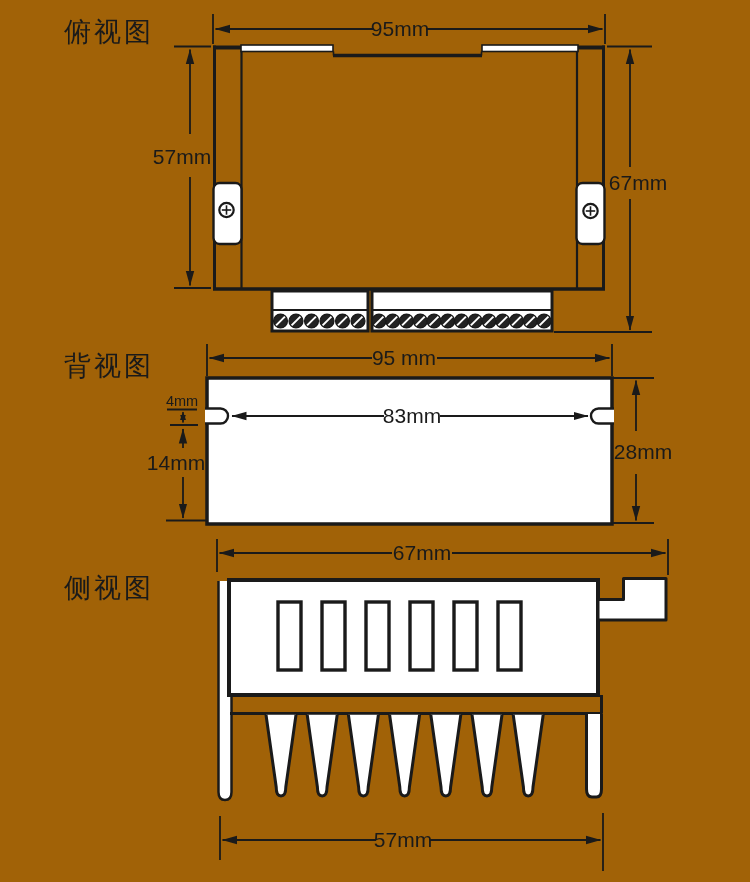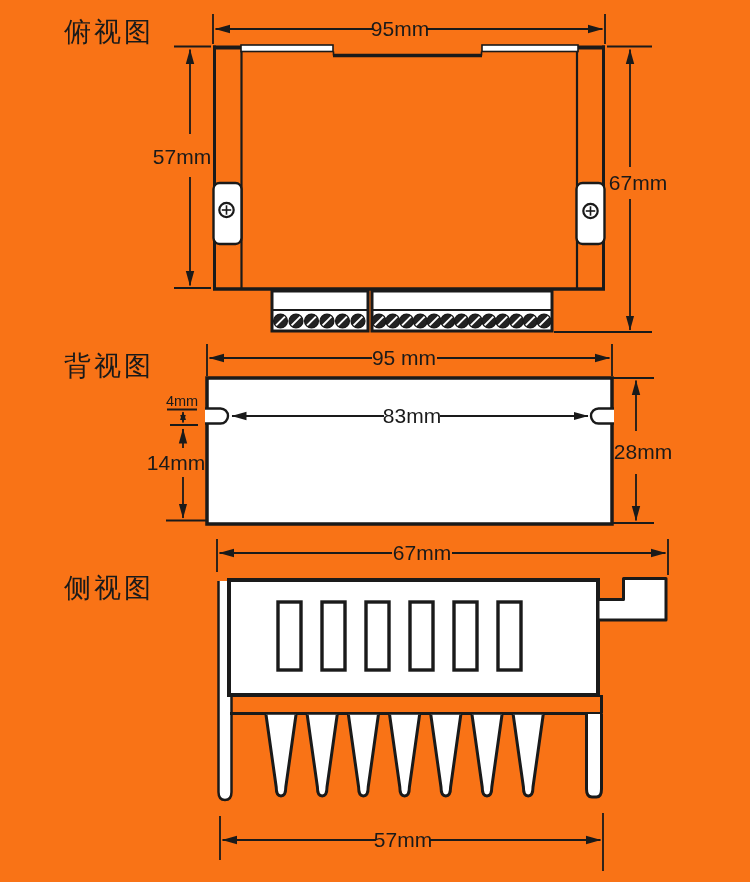--- a/index.html
+++ b/index.html
@@ -13,21 +13,21 @@
   .dim{font-size:21px;}
   .dims{font-size:14.5px;}
   .vlabel{font-size:27px;letter-spacing:3px;font-weight:500;}
   .arrfill{fill:var(--line);stroke:none;}
   .screwhead{fill:#222;stroke:var(--line);stroke-width:1.4;}
   .slot{stroke:#fff;stroke-width:2;fill:none;}
 </style>
 </head>
 <body>
 
-<div class="stage" style="background: #f97316;">
+<div class="stage" style="background: #a16207;">
 <svg width="750" height="882" viewBox="0 0 750 882">
   <defs>
     <marker id="arr" markerUnits="userSpaceOnUse" markerWidth="16" markerHeight="11" refX="14.5" refY="5" orient="auto">
       <path class="arrfill" d="M0,0.8 L15,5 L0,9.2 z"></path>
     </marker>
     <marker id="arrs" markerUnits="userSpaceOnUse" markerWidth="9" markerHeight="7" refX="8" refY="3.5" orient="auto">
       <path class="arrfill" d="M0,0.5 L8.5,3.5 L0,6.5 z"></path>
     </marker>
   </defs>
 

